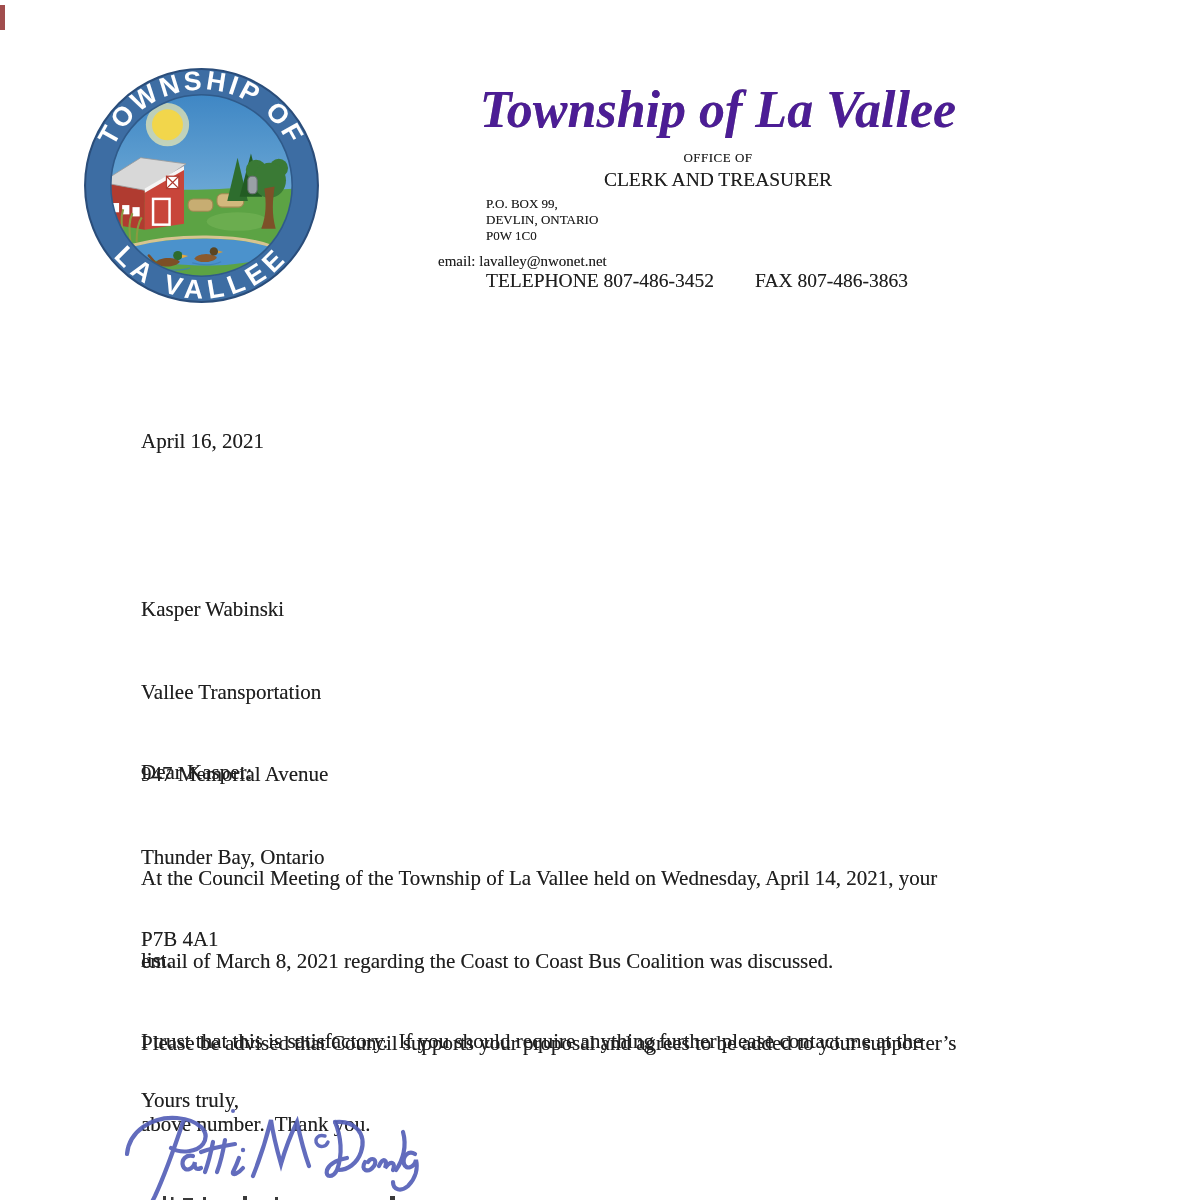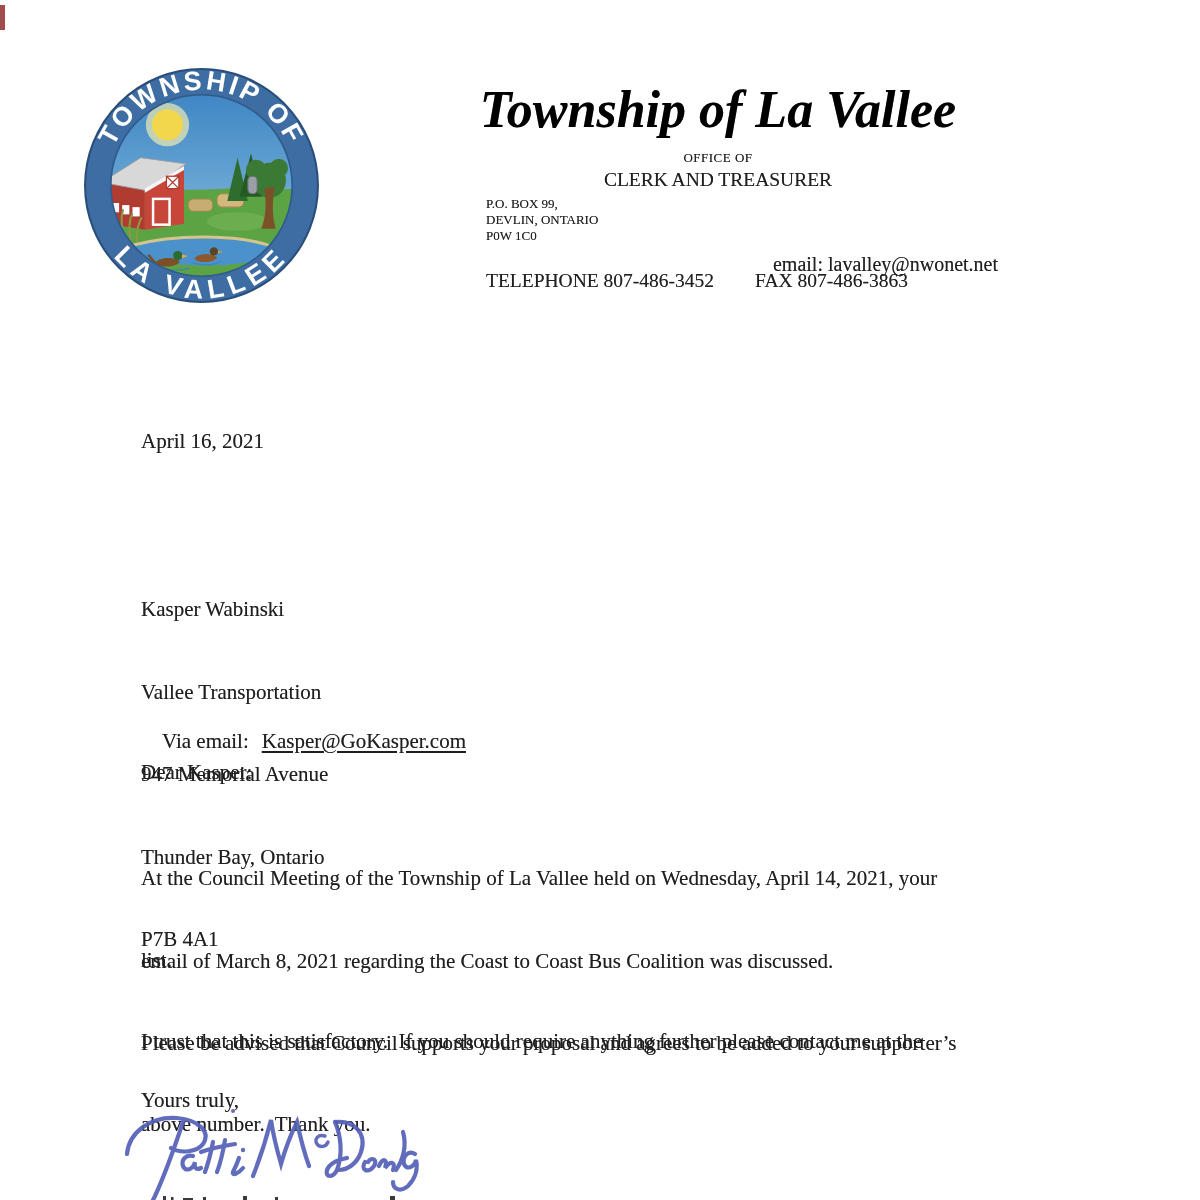--- a/index.html
+++ b/index.html
@@ -15,32 +15,32 @@
 
   
   .logo { position:absolute; left:83px; top:67px; width:237px; height:237px; }
   .ring-text-top  { font-family:"Liberation Sans", sans-serif; font-weight:bold;
     font-size:26px; letter-spacing:3px; fill:#ffffff; }
   .ring-text-bottom { font-family:"Liberation Sans", sans-serif; font-weight:bold;
     font-size:26px; letter-spacing:6px; fill:#ffffff; }
 
   
   .title { position:absolute; left:438px; top:80px; width:560px; text-align:center;
-    font-size:52px; font-weight:bold; font-style:italic; color:#000000;
+    font-size:52px; font-weight:bold; font-style:italic; color:#4c1d95;
     white-space:nowrap; }
   .office1 { position:absolute; left:438px; top:150px; width:560px; text-align:center;
     font-size:13px; letter-spacing:0.5px; }
   .office2 { position:absolute; left:438px; top:169px; width:560px; text-align:center;
     font-size:19.5px; }
   .addr-row { position:absolute; left:486px; top:196px; width:426px;
     display:flex; justify-content:space-between; font-size:13px; white-space:nowrap;flex-direction:column; }
   .phone-row { position:absolute; left:486px; top:222px; width:422px;
     display:flex; justify-content:space-between; font-size:19.5px; white-space:nowrap;margin-top:48px; }
-  .email-line { position:absolute; left:438px; top:253px; width:560px; text-align:right;
-    font-size:20px; }
+  .email-line { position:absolute; left:438px; top:253px; width:560px; text-align:left;
+    font-size:15px; }
 
   
   .body-text { font-size:21px; line-height:27.5px; white-space:pre-wrap; }
   .date { position:absolute; left:141px; top:428px; }
   .recipient { position:absolute; left:141px; top:541px; }
   .via { position:absolute; left:141px; top:700px; }
   .via .underline { text-decoration:underline; text-underline-offset:3px; margin-left:13px; }
   .salutation { position:absolute; left:141px; top:759px; }
   .para1 { position:absolute; left:141px; top:810px; width:945px; }
   .para2 { position:absolute; left:141px; top:892px; width:945px; }
@@ -161,23 +161,20 @@
   <div class="date body-text scan-text">April 16, 2021</div>
 
   <div class="recipient body-text scan-text">
     <div>Kasper Wabinski</div>
     <div>Vallee Transportation</div>
     <div>947 Memorial Avenue</div>
     <div>Thunder Bay, Ontario</div>
     <div>P7B 4A1</div>
   </div>
 
-  <div class="via body-text scan-text">
-    <span>Via email:</span><span class="underline">Kasper@GoKasper.com</span>
-  </div>
 
   <div class="salutation body-text scan-text">Dear Kasper:</div>
 
   <div class="para1 body-text scan-text">
     <div>At the Council Meeting of the Township of La Vallee held on Wednesday, April 14, 2021, your</div>
     <div>email of March 8, 2021 regarding the Coast to Coast Bus Coalition was discussed.</div>
   </div>
   <div class="para2 body-text scan-text">
     <div>list.</div>
     <div>Please be advised that Council supports your proposal and agrees to be added to your supporter’s</div>

